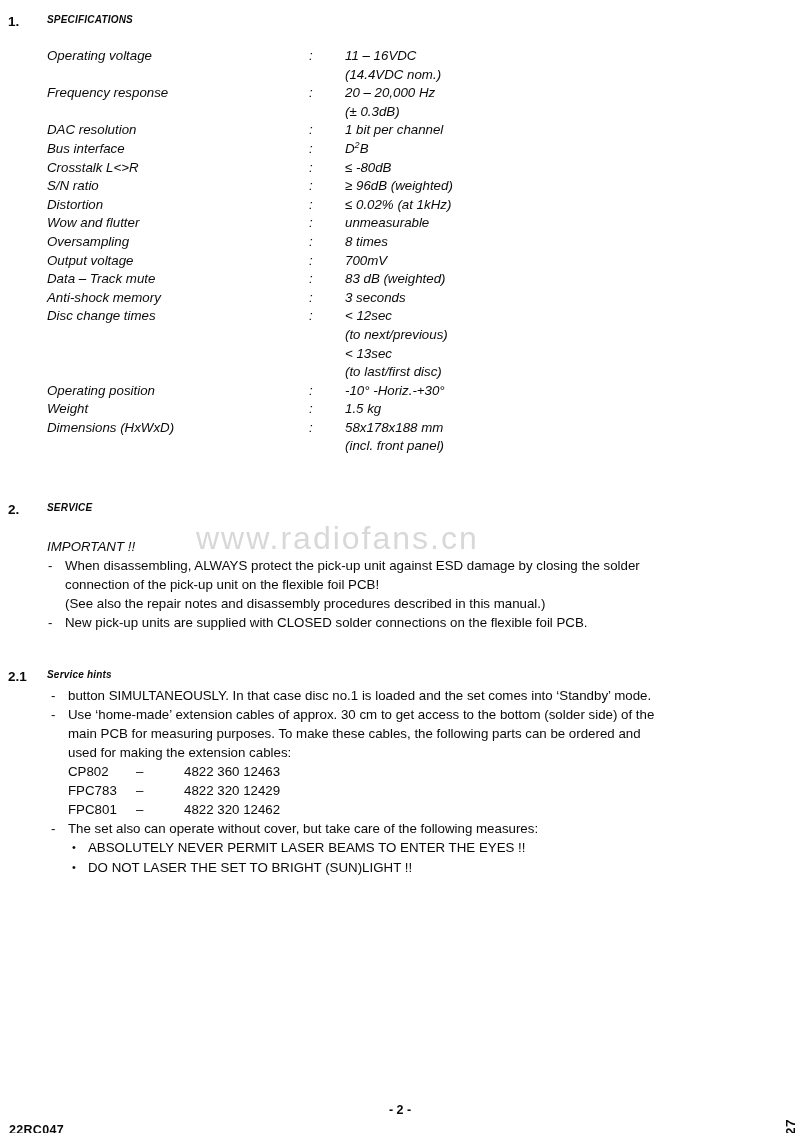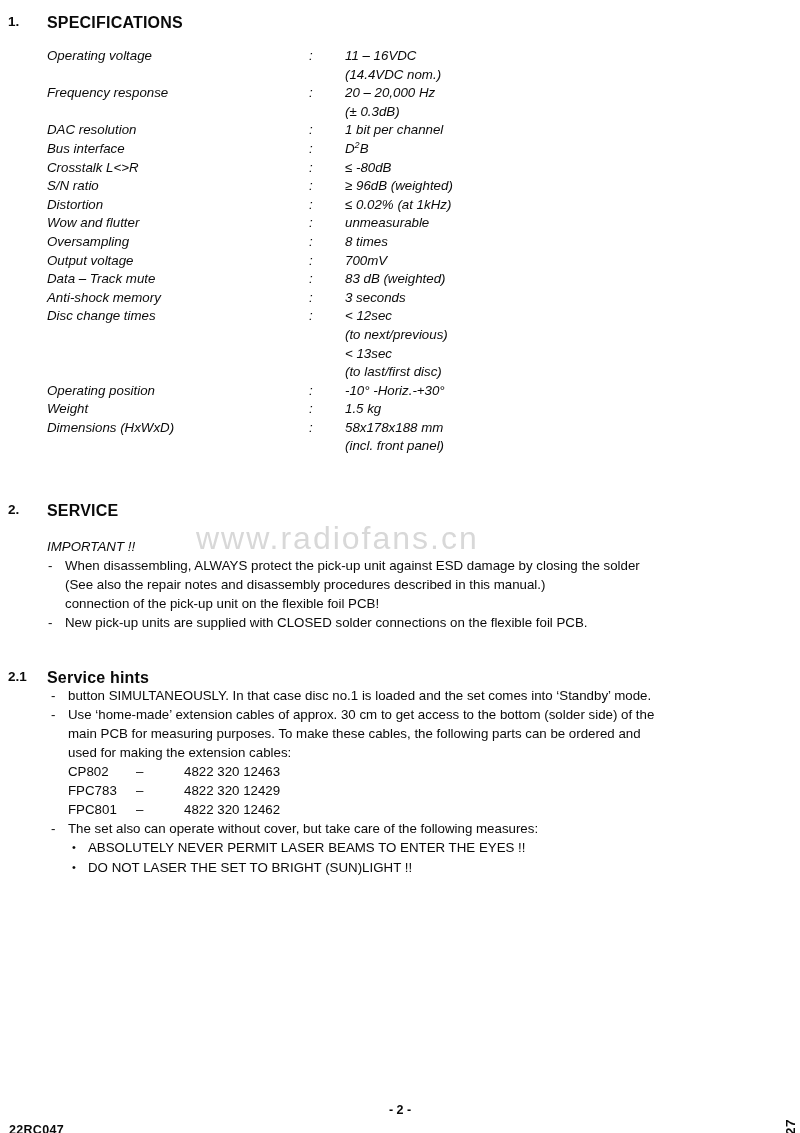--- a/index.html
+++ b/index.html
@@ -39,22 +39,23 @@
     pointer-events: none;
     z-index: 0;
   }
 
   .layer { position: relative; z-index: 2; }
 
   
   .section-head {
     position: absolute;
     font-weight: bold;
-    font-size: 16px;
+    font-size: 10px;
     letter-spacing: 0.2px;
+    font-style: italic;
   }
   .section-num {
     position: absolute;
     left: 8px;
     font-weight: bold;
     font-size: 13.5px;
   }
 
   
   .spec-table {
@@ -299,22 +300,22 @@
     <div class="section-num" style="top:502px;">2.</div>
     <div class="section-head" style="left:47px; top:502px;">SERVICE</div>
   </div>
 
   <div class="body-block layer" style="left:47px; top:537px; width:720px;">
     <div class="italic-head">IMPORTANT !!</div>
 
     <div class="dash-item">
       <span class="dash">-</span>
       <span class="cont-line">When disassembling, ALWAYS protect the pick-up unit against ESD damage by closing the solder</span>
+      <span class="cont-line">connection of the pick-up unit on the flexible foil PCB!</span>
       <span class="cont-line">(See also the repair notes and disassembly procedures described in this manual.)</span>
-      <span class="cont-line">connection of the pick-up unit on the flexible foil PCB!</span>
     </div>
 
     <div class="dash-item">
       <span class="dash">-</span>
       <span class="cont-line">New pick-up units are supplied with CLOSED solder connections on the flexible foil PCB.</span>
     </div>
   </div>
 
   <div class="layer">
     <div class="section-num" style="top:669px;">2.1</div>
@@ -331,21 +332,21 @@
     <div class="dash-item">
       <span class="dash">-</span>
       <span class="cont-line">Use ‘home-made’ extension cables of approx. 30 cm to get access to the bottom (solder side) of the</span>
       <span class="cont-line">main PCB for measuring purposes. To make these cables, the following parts can be ordered and</span>
       <span class="cont-line">used for making the extension cables:</span>
 
       <div class="parts-list">
         <div class="part-row">
           <span class="part-code">CP802</span>
           <span class="part-dash">–</span>
-          <span class="part-num">4822 320 12463</span>
+          <span class="part-num">4822 360 12463</span>
         </div>
         <div class="part-row">
           <span class="part-code">FPC783</span>
           <span class="part-dash">–</span>
           <span class="part-num">4822 320 12429</span>
         </div>
         <div class="part-row">
           <span class="part-code">FPC801</span>
           <span class="part-dash">–</span>
           <span class="part-num">4822 320 12462</span>

